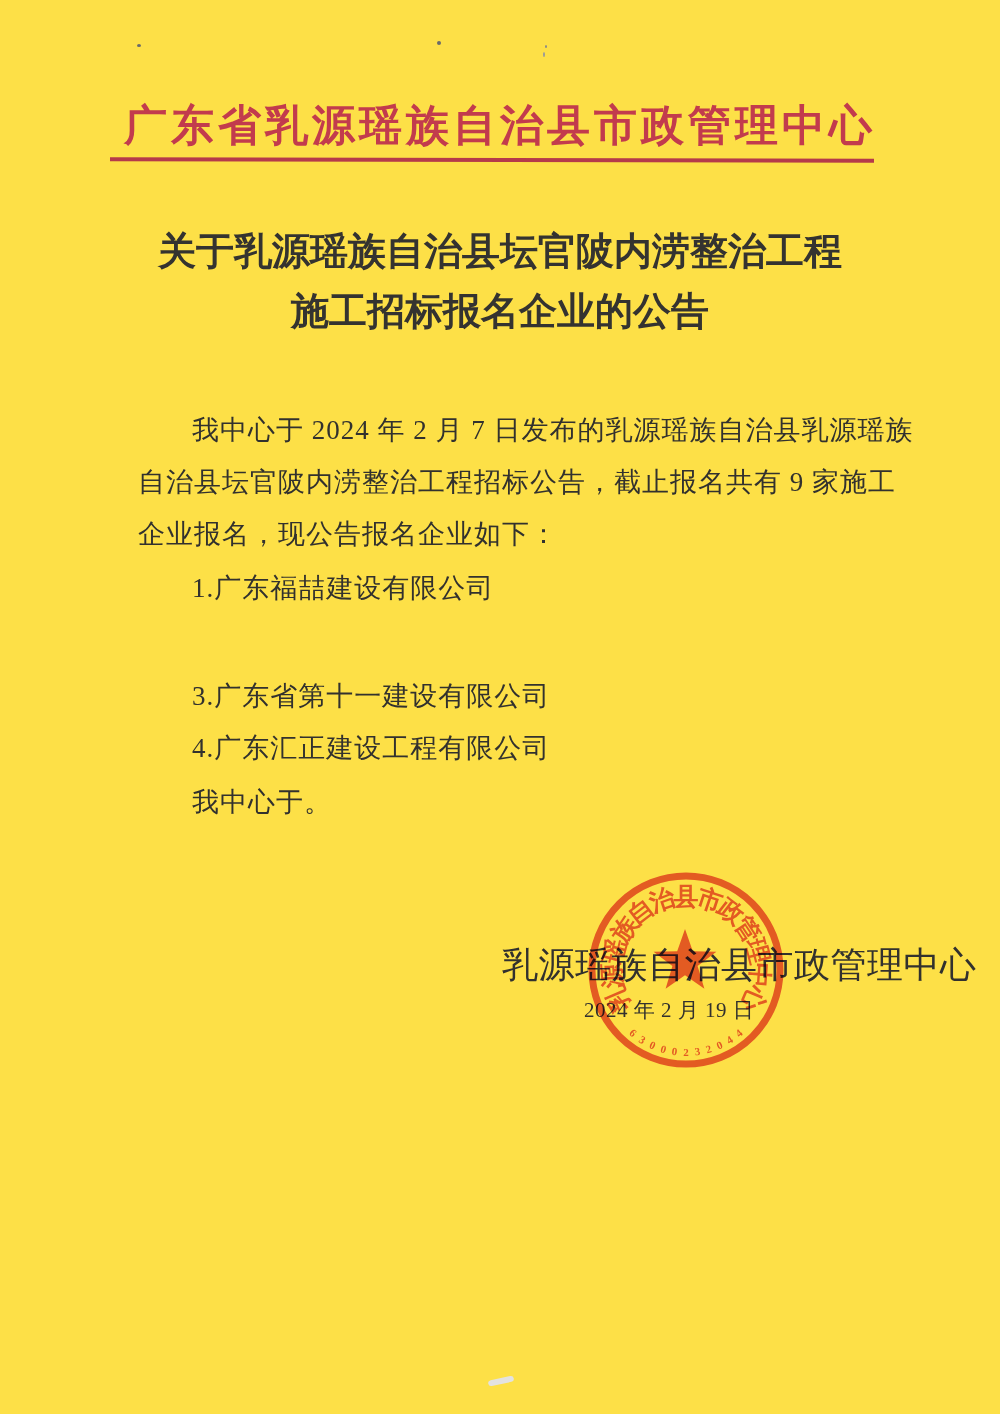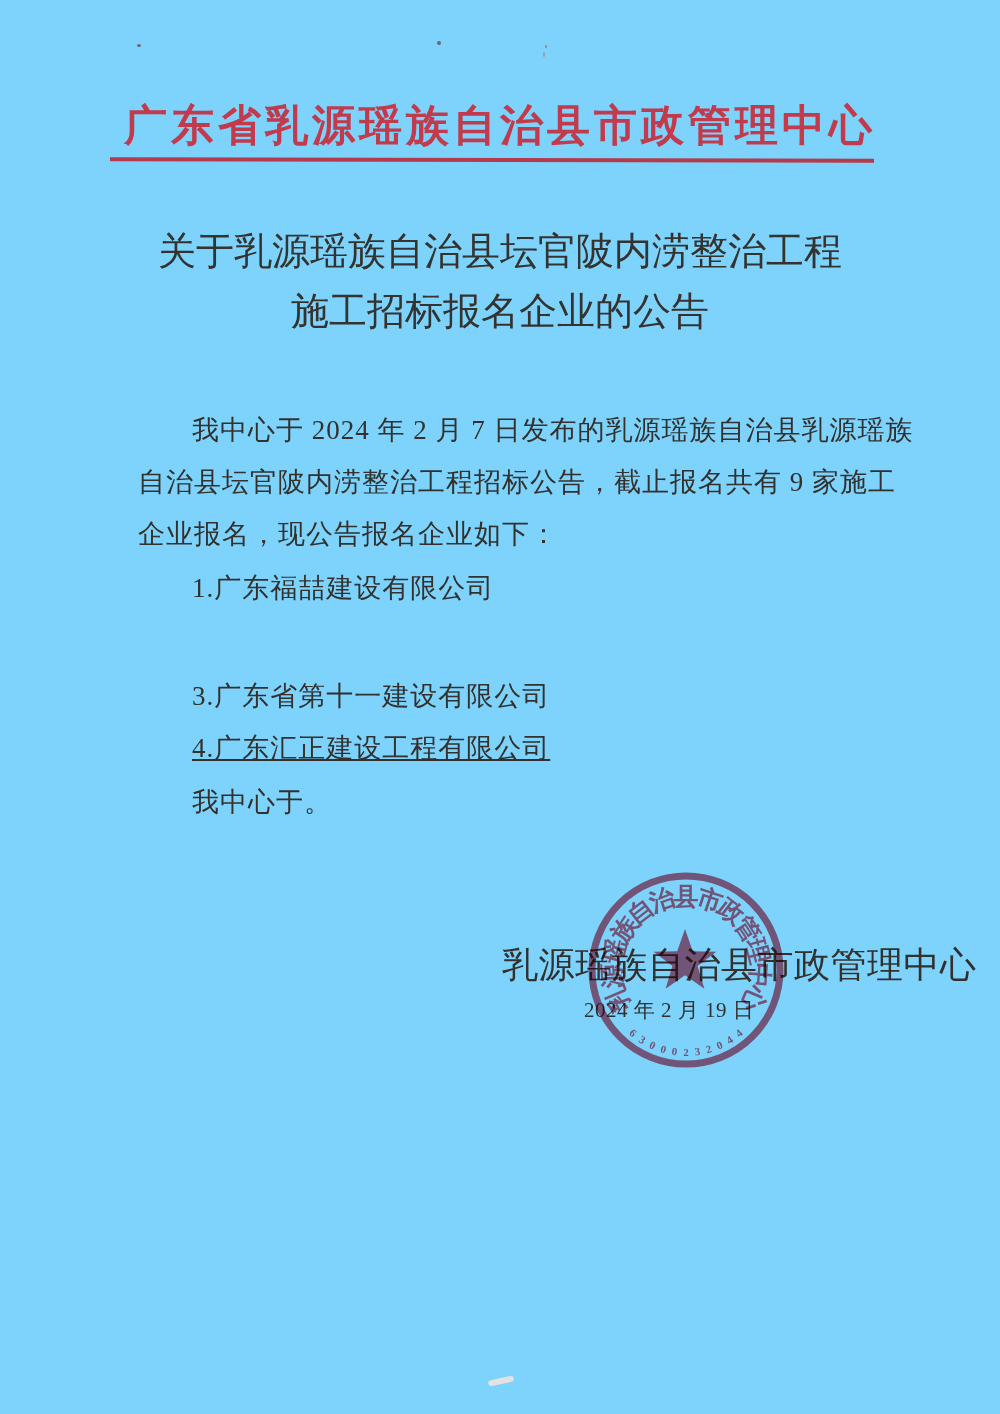--- a/index.html
+++ b/index.html
@@ -1,20 +1,20 @@
 <!DOCTYPE html>
 <html><head>
 <meta charset="utf-8">
 <style>
   html,body{margin:0;padding:0;background:#e8e8e8;}
   .page{
     position:relative;
     width:1000px;height:1414px;
     margin:0 auto;
-    background:#7dd3fc;
+    background:#fde047;
     overflow:hidden;
     font-family:"Liberation Serif","DejaVu Serif",serif;
     color:#2e2d2b;
   }
   
   .letterhead-name{
     position:absolute;top:97px;left:0;width:1000px;
     text-align:center;
     font-size:43px;font-weight:700;
     letter-spacing:4px;
@@ -24,21 +24,21 @@
   .letterhead-rule{
     position:absolute;top:158px;left:110px;
     width:764px;height:4px;
     background:#b53a4a;
     transform:rotate(0.12deg);
   }
   
   .doc-title{
     position:absolute;left:0;width:1000px;
     text-align:center;
-    font-size:38px;font-weight:400;
+    font-size:38px;font-weight:700;
     color:#343330;
     white-space:nowrap;
   }
   .doc-title.l1{top:226px;}
   .doc-title.l2{top:286px;}
   
   .body-line{
     position:absolute;
     font-size:27px;
     letter-spacing:1px;
@@ -98,21 +98,21 @@
 
   <div class="doc-title l1">关于乳源瑶族自治县坛官陂内涝整治工程</div>
   <div class="doc-title l2">施工招标报名企业的公告</div>
 
   <div class="body-line indent" style="top:412px;">我中心于 2024 年 2 月 7 日发布的乳源瑶族自治县乳源瑶族</div>
   <div class="body-line flush" style="top:464px;">自治县坛官陂内涝整治工程招标公告，截止报名共有 9 家施工</div>
   <div class="body-line flush" style="top:516px;">企业报名，现公告报名企业如下：</div>
 
   <div class="body-line indent" style="top:570px;">1.广东福喆建设有限公司</div>
   <div class="body-line indent" style="top:678px;">3.广东省第十一建设有限公司</div>
-  <div class="body-line indent" style="top:730px;text-decoration:underline;">4.广东汇正建设工程有限公司</div>
+  <div class="body-line indent" style="top:730px;">4.广东汇正建设工程有限公司</div>
 
   <div class="body-line indent" style="top:784px;">我中心于。</div>
 
   <div class="sig-name">乳源瑶族自治县市政管理中心</div>
   <div class="sig-date">2024 年 2 月 19 日</div>
 
   <svg class="seal" viewBox="0 0 220 220">
     <circle cx="110" cy="110" r="94" fill="none" stroke="#e25266" stroke-width="7"></circle>
     <polygon fill="#e25266" points="109,69 116.8,91.3 140.4,91.8 121.6,106.1 128.4,128.7 109,115.2 89.6,128.7 96.4,106.1 77.6,91.8 101.2,91.3"></polygon>
 

